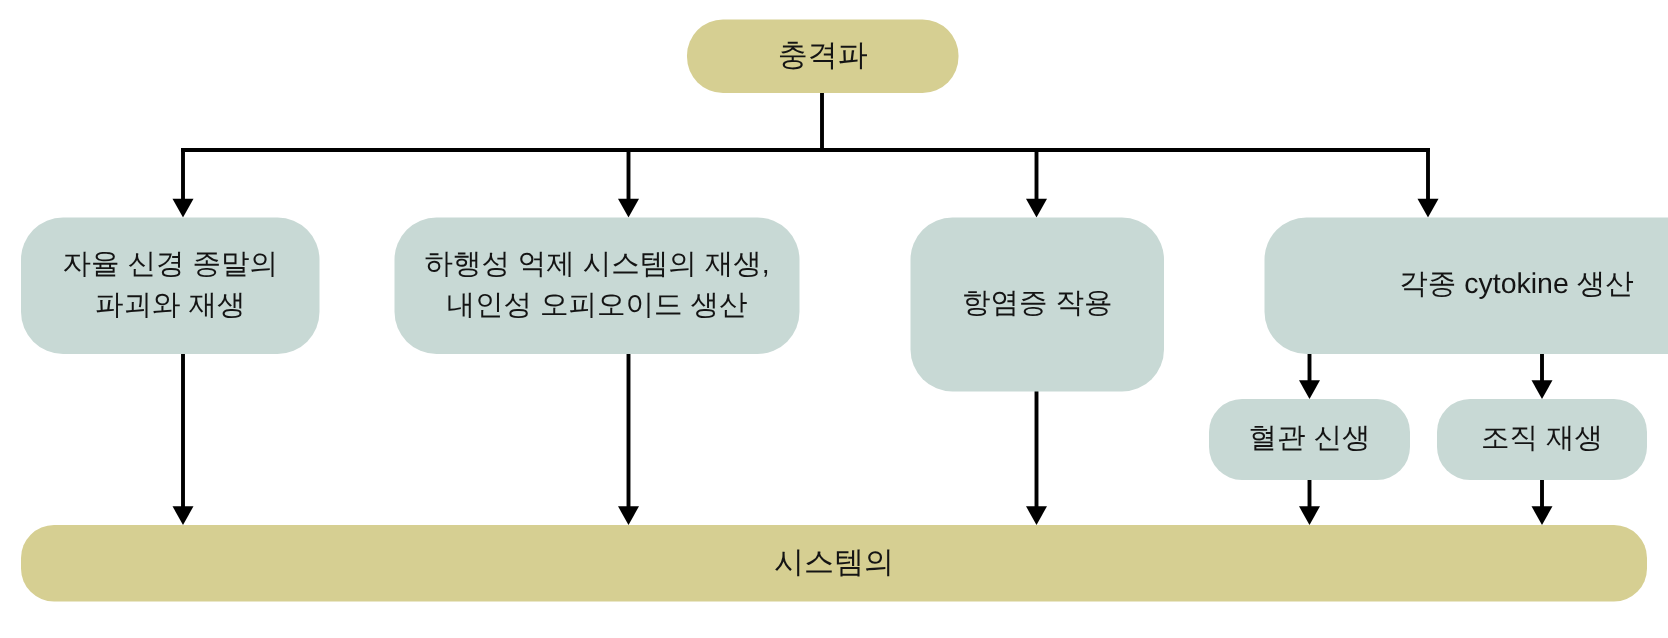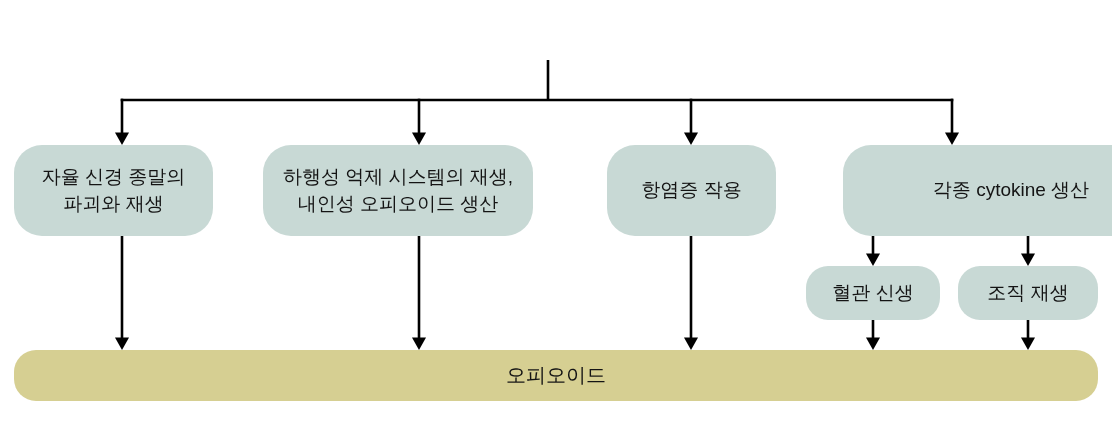--- a/index.html
+++ b/index.html
@@ -119,44 +119,47 @@
     <g>
       <path class="c-line" d="M873 319 V339"></path>
       <path class="c-head" d="M866 337.5 L880 337.5 L873 350 Z"></path>
     </g>
     <g>
       <path class="c-line" d="M1028 319 V339"></path>
       <path class="c-head" d="M1021 337.5 L1035 337.5 L1028 350 Z"></path>
     </g>
   </svg>
 
+  <div class="node node-root" style="left:458px; top:13px; width:181px; height:49px;">
+    <span>충격파</span>
+  </div>
 
   <div class="node node-branch" style="left:14px; top:145px; width:199px; height:91px;">
     <span>자율 신경 종말의
 파괴와 재생</span>
   </div>
 
   <div class="node node-branch" style="left:263px; top:145px; width:270px; height:91px;">
     <span>하행성 억제 시스템의 재생,
 내인성 오피오이드 생산</span>
   </div>
 
-  <div class="node node-branch" style="left:607px; top:145px; width:169px; height:91px;">
+  <div class="node node-branch" style="left:607px; top:145px; width:169px; height:116px;">
     <span>항염증 작용</span>
   </div>
 
   <div class="node node-branch" style="left:843px; top:145px; width:336px; height:91px;text-align:right;">
     <span>각종 cytokine 생산</span>
   </div>
 
   <div class="node node-sub" style="left:958px; top:266px; width:140px; height:54px;">
     <span>조직 재생</span>
   </div>
 
   <div class="node node-sub" style="left:806px; top:266px; width:134px; height:54px;">
     <span>혈관 신생</span>
   </div>
 
   <div class="node node-outcome" style="left:14px; top:350px; width:1084px; height:51px;">
-    <span>오피오이드</span>
+    <span>시스템의</span>
   </div>
 
 </div>
 
 </body></html>

